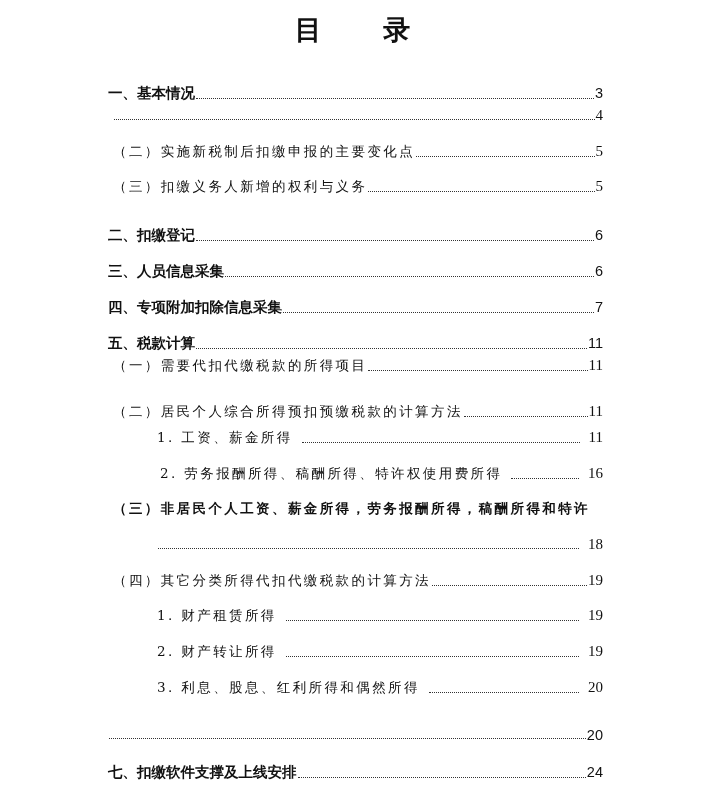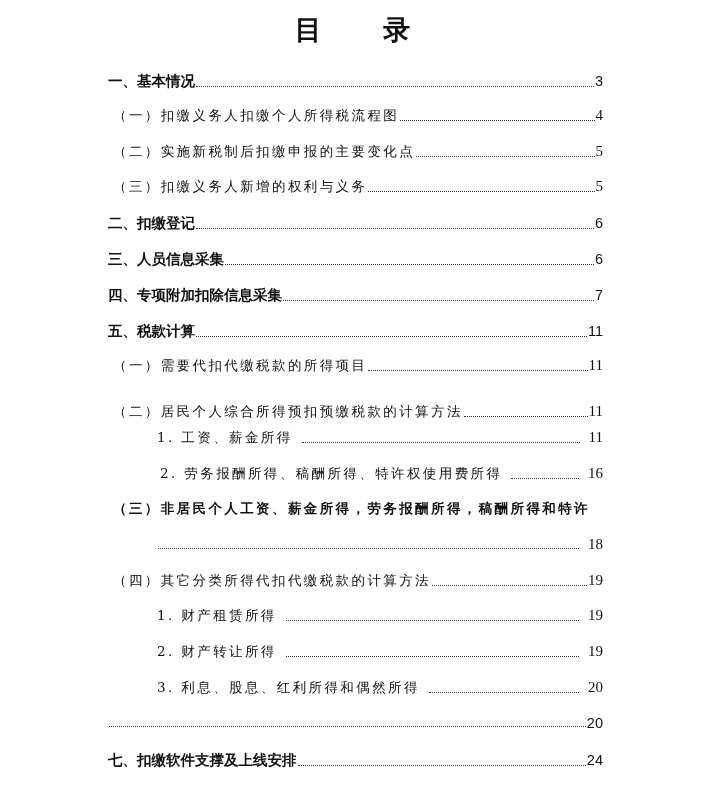--- a/index.html
+++ b/index.html
@@ -18,21 +18,21 @@
   }
   .row .label { flex: 0 0 auto; }
   .row .leader {
     flex: 1 1 auto; overflow: hidden; margin: 0 1px;
     border-bottom: 1.5px dotted #333; height: 0; align-self: flex-end;
     margin-bottom: 4px;
   }
   .row .page { flex: 0 0 auto; }
   .lvl1 {
     font-family: "DejaVu Sans", sans-serif; font-weight: bold;
-    font-size: 14.5px; left: 108px;
+    font-size: 14.5px; left: 108px; margin-top: 12px;
   }
   .lvl1 .page { font-weight: normal; font-family: "Liberation Sans", sans-serif; font-size: 14.5px; }
   .lvl2 {
     font-family: "DejaVu Serif", serif; font-size: 13.5px; left: 113px;
     letter-spacing: 2.4px;
   }
   .lvl2 .page { letter-spacing: 0; font-family: "Liberation Serif", serif; font-size: 15px; }
   .lvl3 {
     font-family: "DejaVu Serif", serif; font-size: 13.5px; left: 157px;
     letter-spacing: 2.4px;
@@ -51,21 +51,20 @@
 
 <div class="toc">
 
   <div class="row lvl1" style="top:72px">
     <span class="label">一、基本情况</span>
     <span class="leader"></span>
     <span class="page">3</span>
   </div>
 
   <div class="row lvl2" style="top:107px">
-    <span class="label">（一）扣缴义务人扣缴个人所得税流程图</span>
     <span class="leader"></span>
     <span class="page">4</span>
   </div>
 
   <div class="row lvl2" style="top:143px">
     <span class="label">（二）实施新税制后扣缴申报的主要变化点</span>
     <span class="leader"></span>
     <span class="page">5</span>
   </div>
 

